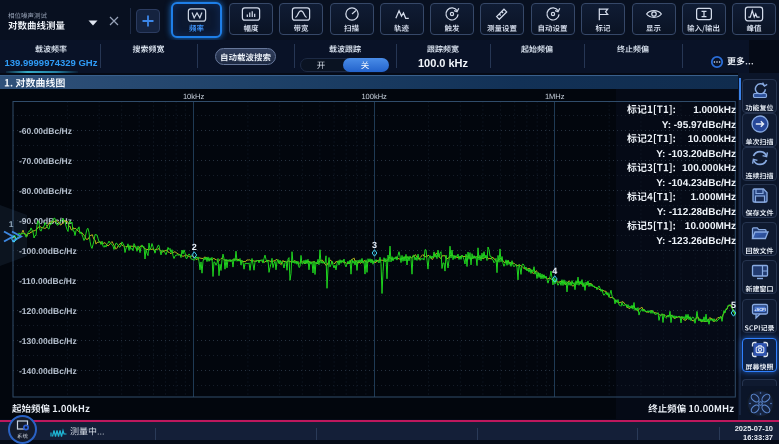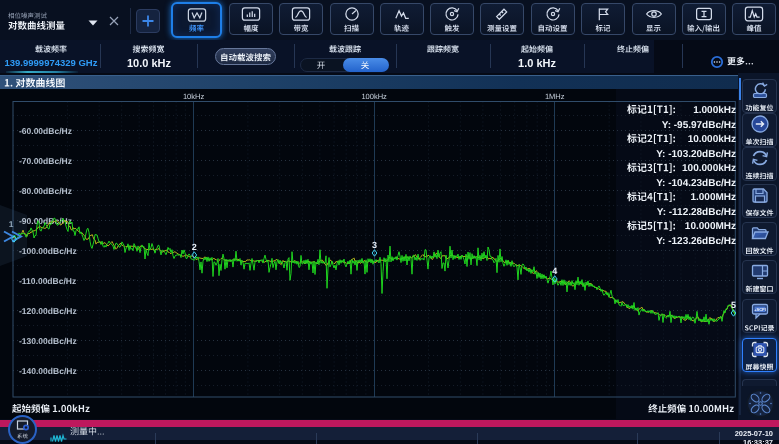--- a/index.html
+++ b/index.html
@@ -66,24 +66,23 @@
 <div class="tbtn" style="left:681.5px;top:3px;width:44px;height:32px;border:1px solid #364868;background:linear-gradient(#101c34,#0a1324);"><svg width="20" height="16" viewBox="0 0 16 13" style="margin-top:2px" stroke="#d4dceb" stroke-width="1" fill="none">
         <rect x="2" y="2" width="12" height="9" rx="1.6" fill="none"></rect>
         <path d="M6,4.4 H10 M8,4.4 V8.6 M6,8.6 H10" fill="none"></path>
       </svg></div>
 <div class="tbtn" style="left:732px;top:3px;width:44px;height:32px;border:1px solid #364868;background:linear-gradient(#101c34,#0a1324);"><svg width="20" height="16" viewBox="0 0 16 13" style="margin-top:2px" stroke="#d4dceb" stroke-width="1" fill="none">
         <rect x="1" y="1" width="14" height="11" rx="2" fill="none"></rect>
         <path d="M3.4,9 H5 L6.6,3.8 L8.2,9 L9.4,6.4 L10.4,9 H12.6" fill="none"></path>
       </svg></div>
 </div>
 
-<div style="position:absolute;left:0;top:40px;width:654px;height:33px;background:#091227">
+<div style="position:absolute;left:0;top:40px;width:749px;height:33px;background:#091227">
 <div style="position:absolute;left:-19px;top:17px;width:140px;text-align:center;font-size:9.5px;color:#2f9bf5;font-weight:bold;will-change:transform">139.9999974329 GHz</div>
-<div style="position:absolute;left:78.5px;top:17px;width:140px;text-align:center;font-size:11px;color:#f2f6fb;font-weight:bold;will-change:transform">10.0 kHz</div>
-<div style="position:absolute;left:467px;top:17px;width:140px;text-align:center;font-size:11px;color:#f2f6fb;font-weight:bold;will-change:transform">1.0 kHz</div>
+<div style="position:absolute;left:373px;top:17px;width:140px;text-align:center;font-size:11px;color:#f2f6fb;font-weight:bold;will-change:transform">100.0 kHz</div>
 <div style="position:absolute;left:100px;top:4px;width:1px;height:24px;background:#263654"></div>
     <div style="position:absolute;left:197px;top:4px;width:1px;height:24px;background:#263654"></div>
     <div style="position:absolute;left:294px;top:4px;width:1px;height:24px;background:#263654"></div>
     <div style="position:absolute;left:396px;top:4px;width:1px;height:24px;background:#263654"></div>
     <div style="position:absolute;left:490px;top:4px;width:1px;height:24px;background:#263654"></div>
     <div style="position:absolute;left:584px;top:4px;width:1px;height:24px;background:#263654"></div>
     <div style="position:absolute;left:682px;top:4px;width:1px;height:24px;background:#263654"></div>
   <div style="position:absolute;left:215px;top:8px;width:61px;height:17px;border:1px solid #66779a;border-radius:9px;background:linear-gradient(#313f5e,#1d2942)"></div>
   <div style="position:absolute;left:300px;top:18px;width:88px;height:14px;border-radius:7px;background:#0a1322;border:1px solid #1d2a44">
     <div style="position:absolute;left:42px;top:-1px;width:46px;height:14px;border-radius:7px;background:linear-gradient(#4a8de8,#2363cc)"></div>
@@ -255,21 +254,21 @@
 <ellipse cx="-5.4" cy="5.4" rx="4.6" ry="3" transform="rotate(-45 -5.4 5.4)"></ellipse>
 <ellipse cx="5.4" cy="5.4" rx="4.6" ry="3" transform="rotate(45 5.4 5.4)"></ellipse>
 <circle cx="0" cy="0" r="1.8"></circle>
 <circle cx="0" cy="-10.5" r="0.8" fill="#5b86cc" stroke="none"></circle>
 <circle cx="0" cy="10.5" r="0.8" fill="#5b86cc" stroke="none"></circle>
 <circle cx="-10.5" cy="0" r="0.8" fill="#5b86cc" stroke="none"></circle>
 <circle cx="10.5" cy="0" r="0.8" fill="#5b86cc" stroke="none"></circle>
 </g>
     </svg></div>
 
-<div style="position:absolute;left:0;top:420px;width:779px;height:20px;background:#141f38;border-top:7px solid #be185d">
+<div style="position:absolute;left:0;top:420px;width:779px;height:20px;background:#141f38;border-top:2px solid #be185d">
   <div style="position:absolute;left:0;top:22px;width:779px;height:2px;background:#0a101e"></div>
   <div style="position:absolute;left:155px;top:6px;width:1px;height:12px;background:#2a3a58"></div>
   <div style="position:absolute;left:316px;top:6px;width:1px;height:12px;background:#2a3a58"></div>
   <div style="position:absolute;left:477px;top:6px;width:1px;height:12px;background:#2a3a58"></div>
   <div style="position:absolute;left:637px;top:6px;width:1px;height:12px;background:#2a3a58"></div>
   <div style="position:absolute;left:719px;top:5px;width:1px;height:13px;background:#2a3a58"></div>
   <svg style="position:absolute;left:50px;top:6px" width="18" height="11" stroke="#1fb6d4" stroke-width="1.2" fill="none">
       <path d="M1,8.5 V4.5 M2.5,8.5 L4,2.5 L5.5,8.5 L7,2.5 L8.5,8.5 L10,2.5 L11.5,8.5 L13,2.5 L14,6 H16.5"></path>
     </svg>
 

